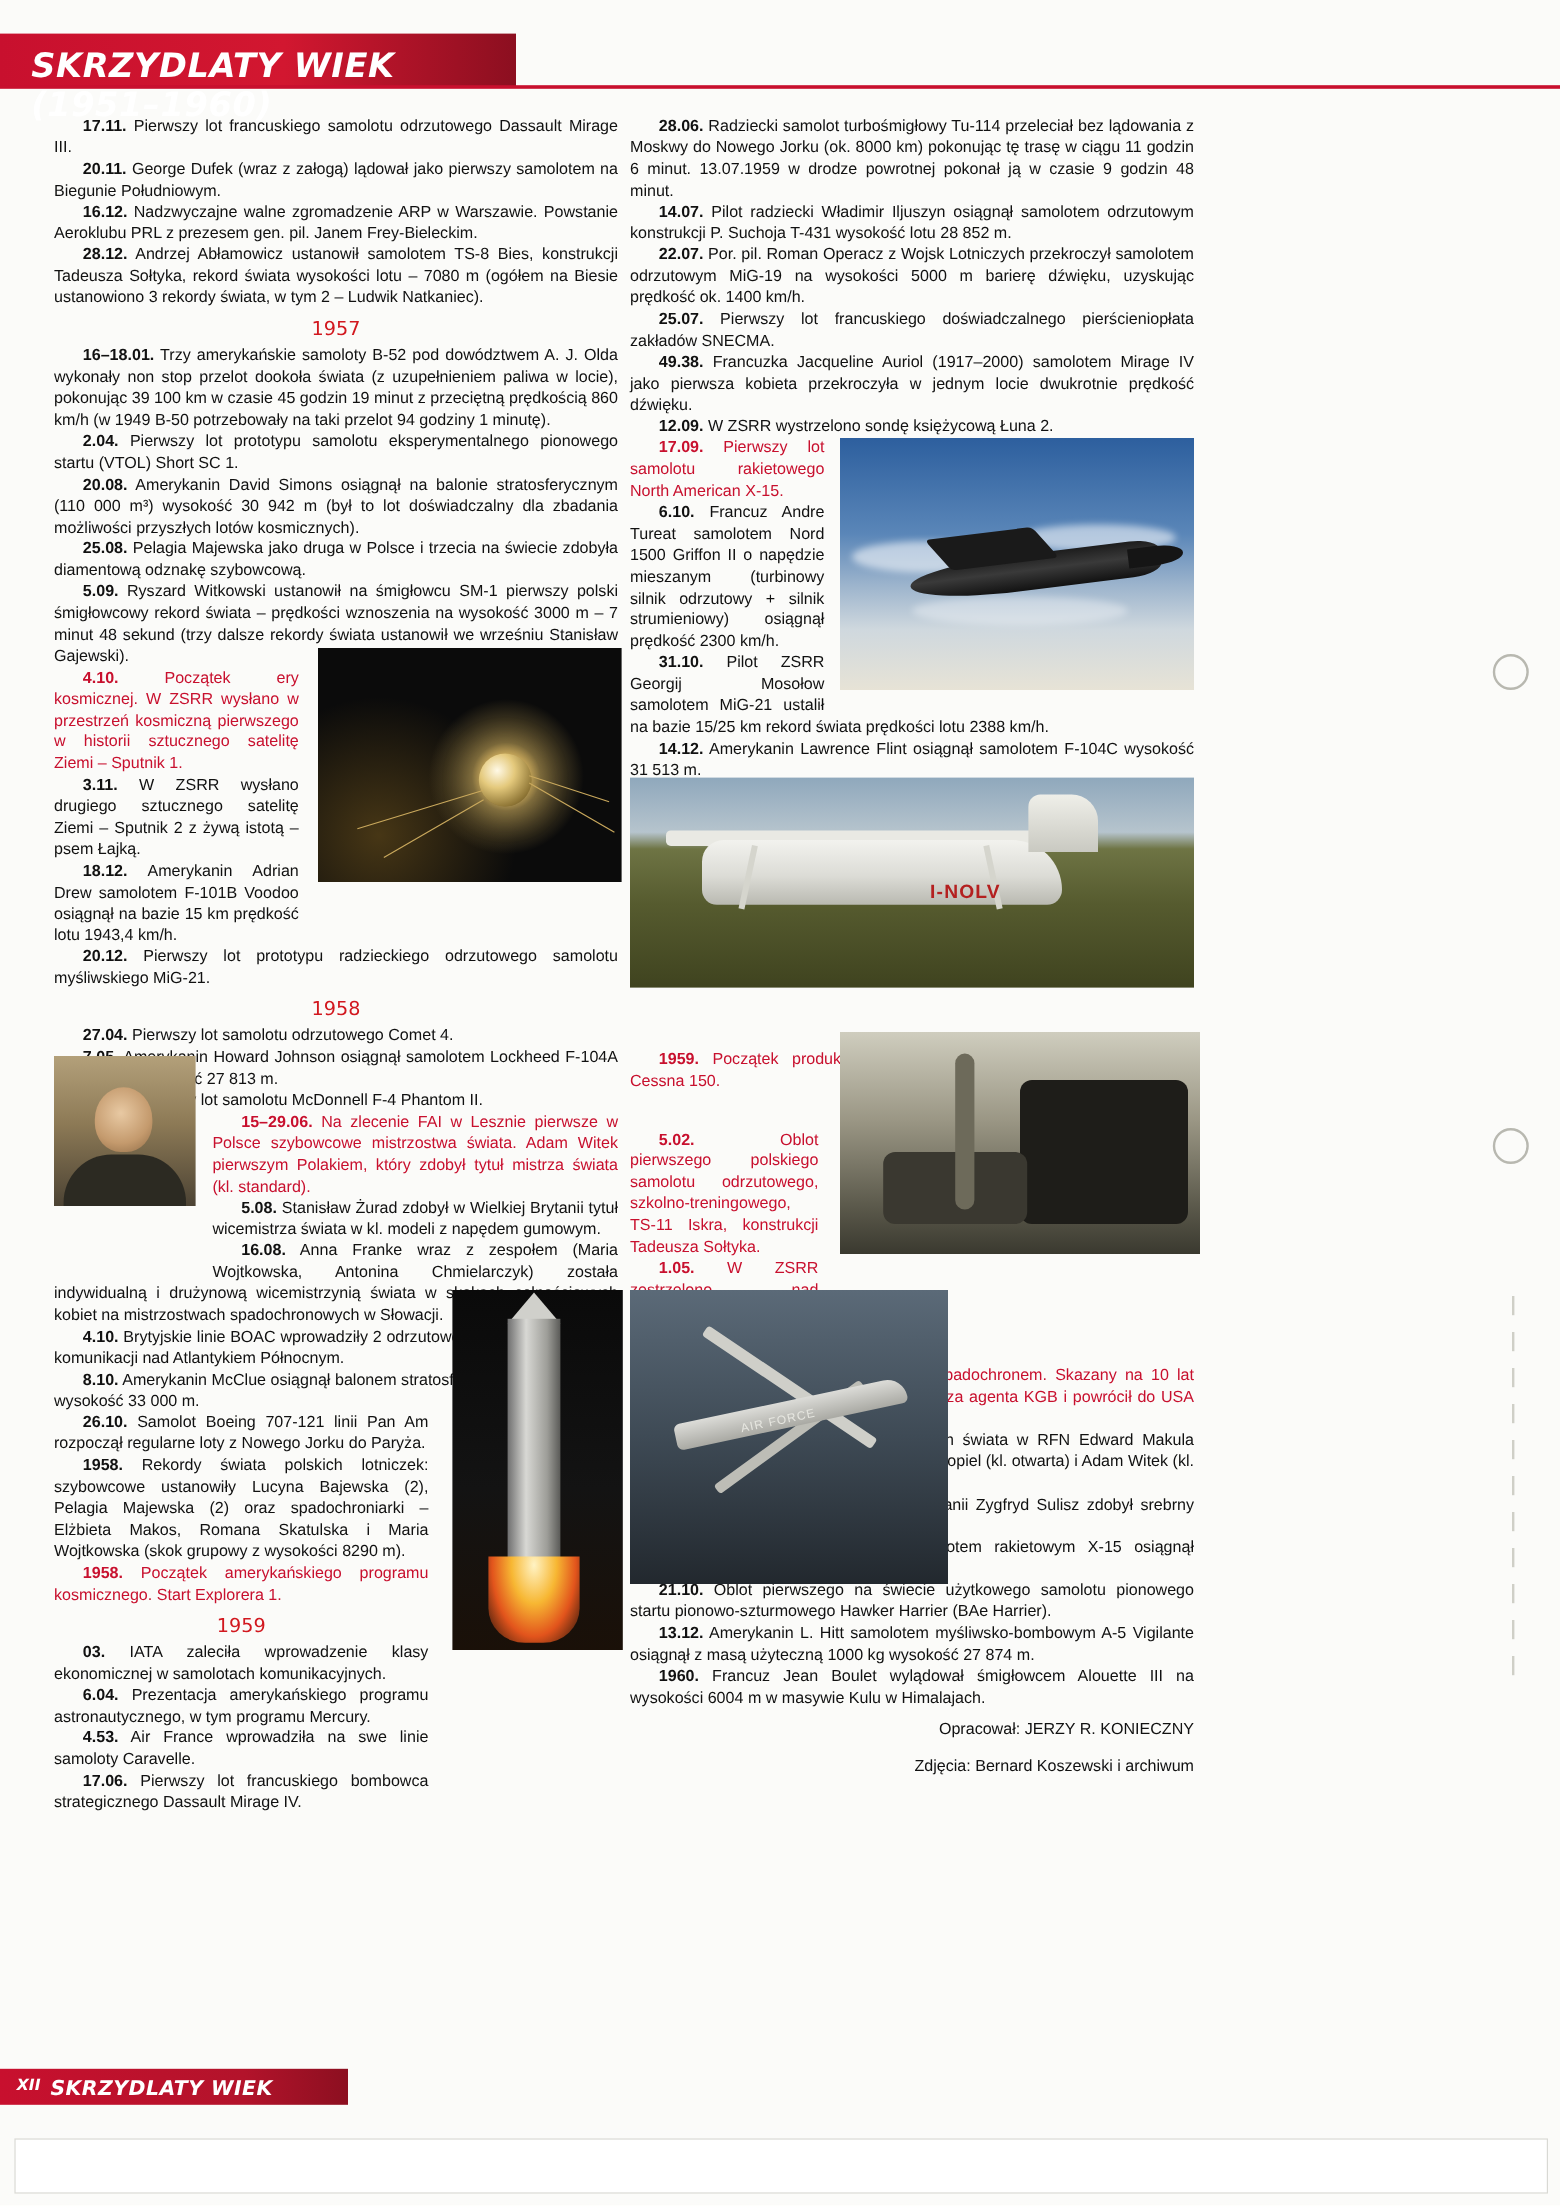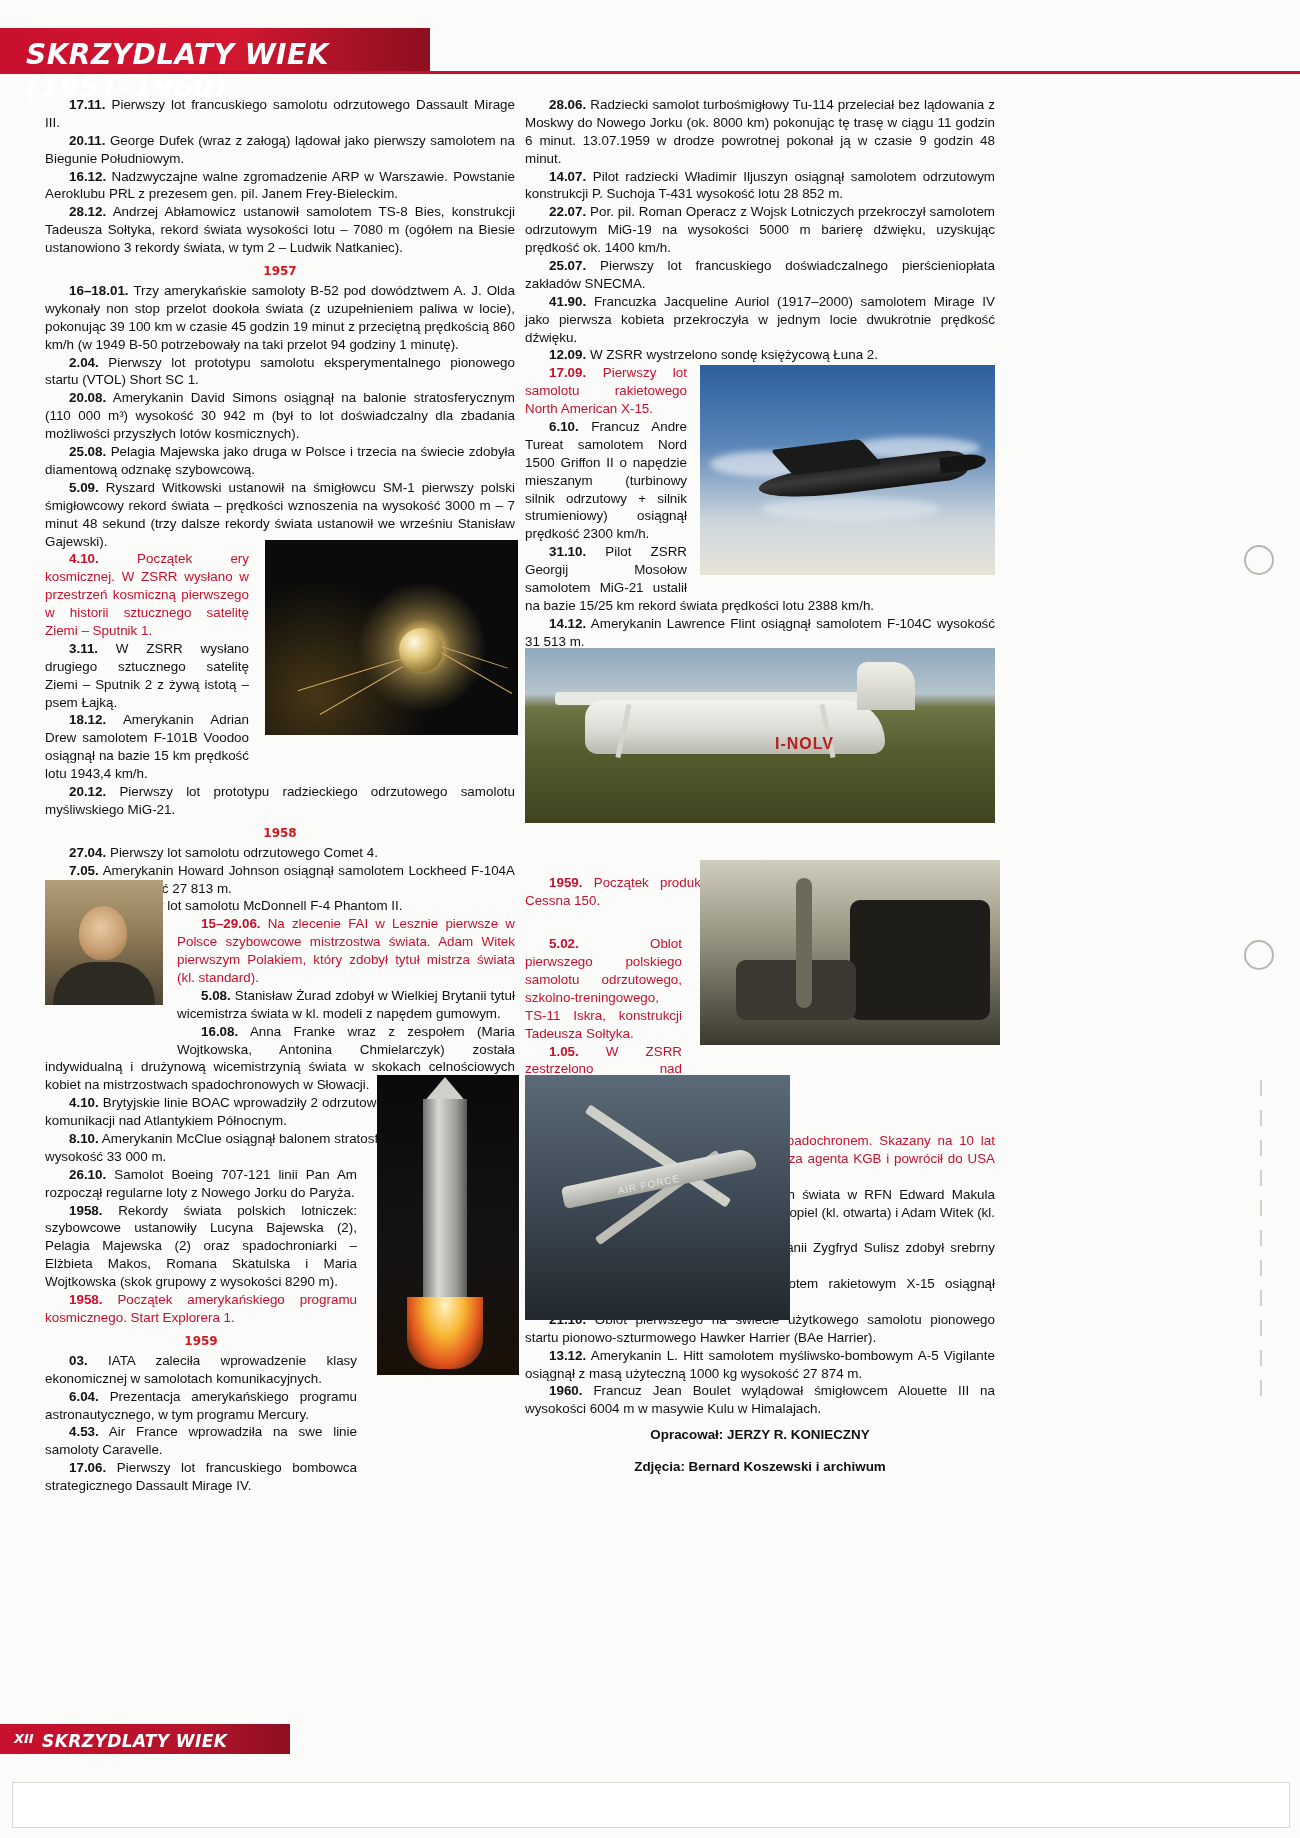--- a/index.html
+++ b/index.html
@@ -56,23 +56,23 @@
   .col.left  { left: 45px; }
   .col.right { left: 525px; }
 
   p.para {
     margin: 0 0 0 0;
     text-indent: 24px;
   }
   .d { font-weight: bold; }
   .year {
     text-align: center;
-    font-weight: bold;
+    font-weight: normal;
     color: #d2181f;
-    font-size: 12px;
+    font-size: 16px;
     margin: 6px 0 3px 0;
     text-indent: 0;
     font-family: "DejaVu Sans", sans-serif;
   }
   .hl { color: #c8102e; }
   .hl .d { color: #c8102e; }
 
   
   .img {
     position: absolute;
@@ -324,25 +324,24 @@
   }
   #hole1 { top: 545px; }
   #hole2 { top: 940px; }
   .tick {
     position: absolute;
     right: 38px;
     width: 2px; height: 16px;
     background: #cfcfc7;
   }
   .signature {
-    text-align: center;
+    text-align: right;
     margin-top: 8px;
     font-size: 13.4px;
     text-indent: 0;
-    font-weight: bold;
   }
   .shape-x15 { float: right; width: 300px; height: 215px; shape-outside: inset(0); margin: 0 0 2px 8px; }
   .shape-harrier { float: right; width: 305px; height: 190px; margin: 4px 0 2px 8px; }
   .shape-pilot { float: left; width: 124px; height: 128px; margin: 2px 8px 2px 0; }
   .shape-rocket { float: right; width: 148px; height: 305px; margin: 4px 0 2px 10px; }
   .shape-sputnik { float: right; width: 258px; height: 200px; margin: 2px 0 2px 8px; }
 </style>
 </head>
 <body>
 
@@ -417,21 +416,21 @@
     <p class="para"><span class="d">17.06.</span><span> Pierwszy lot francuskiego bombowca strategicznego Dassault Mirage IV.</span></p>
 
   </div>
 
   <div class="col right">
 
     <p class="para"><span class="d">28.06.</span><span> Radziecki samolot turbośmigłowy Tu-114 przeleciał bez lądowania z Moskwy do Nowego Jorku (ok. 8000 km) pokonując tę trasę w ciągu 11 godzin 6 minut. 13.07.1959 w drodze powrotnej pokonał ją w czasie 9 godzin 48 minut.</span></p>
     <p class="para"><span class="d">14.07.</span><span> Pilot radziecki Władimir Iljuszyn osiągnął samolotem odrzutowym konstrukcji P. Suchoja T-431 wysokość lotu 28 852 m.</span></p>
     <p class="para"><span class="d">22.07.</span><span> Por. pil. Roman Operacz z Wojsk Lotniczych przekroczył samolotem odrzutowym MiG-19 na wysokości 5000 m barierę dźwięku, uzyskując prędkość ok. 1400 km/h.</span></p>
     <p class="para"><span class="d">25.07.</span><span> Pierwszy lot francuskiego doświadczalnego pierścieniopłata zakładów SNECMA.</span></p>
-    <p class="para"><span class="d">41.90.</span><span> Francuzka Jacqueline Auriol (1917–2000) samolotem Mirage IV jako pierwsza kobieta przekroczyła w jednym locie dwukrotnie prędkość dźwięku.</span></p>
+    <p class="para"><span class="d">49.38.</span><span> Francuzka Jacqueline Auriol (1917–2000) samolotem Mirage IV jako pierwsza kobieta przekroczyła w jednym locie dwukrotnie prędkość dźwięku.</span></p>
     <p class="para"><span class="d">12.09.</span><span> W ZSRR wystrzelono sondę księżycową Łuna 2.</span></p>
 
     <div class="shape-x15"></div>
 
     <p class="para hl"><span class="d">17.09.</span><span> Pierwszy lot samolotu rakietowego North American X-15.</span></p>
     <p class="para"><span class="d">6.10.</span><span> Francuz Andre Tureat samolotem Nord 1500 Griffon II o napędzie mieszanym (turbinowy silnik odrzutowy + silnik strumieniowy) osiągnął prędkość 2300 km/h.</span></p>
     <p class="para"><span class="d">31.10.</span><span> Pilot ZSRR Georgij Mosołow samolotem MiG-21 ustalił na bazie 15/25 km rekord świata prędkości lotu 2388 km/h.</span></p>
     <p class="para"><span class="d">14.12.</span><span> Amerykanin Lawrence Flint osiągnął samolotem F-104C wysokość 31 513 m.</span></p>
     <p class="para"><span class="d">12.</span><span> Port lotniczy O’Hare w Chicago odprawił jako pierwszy 1 mln pasażerów (wykonano 431 000 operacji samolotowych).</span></p>
 

